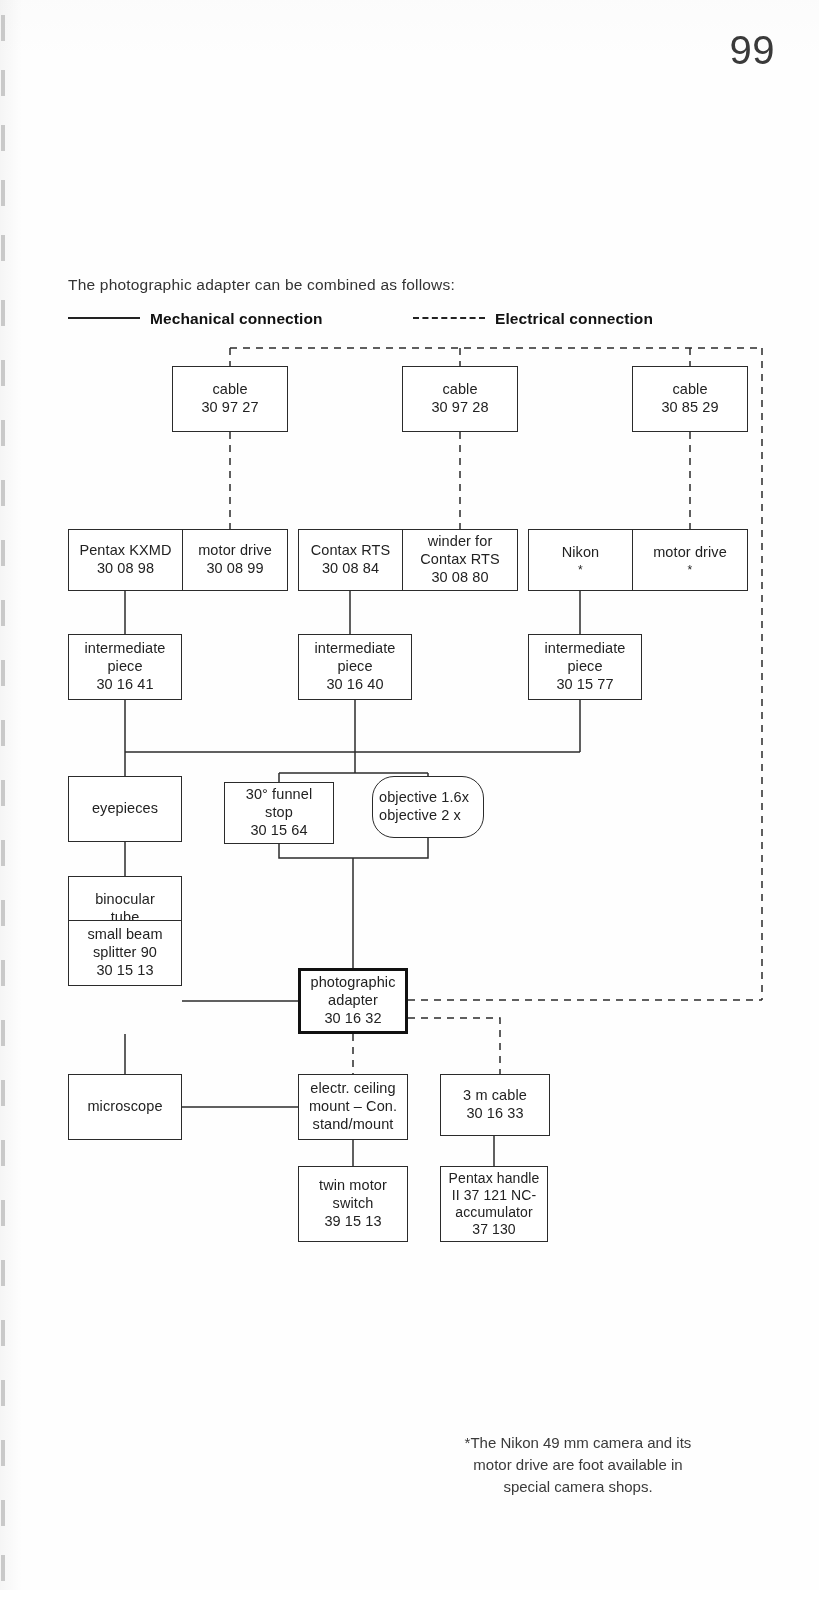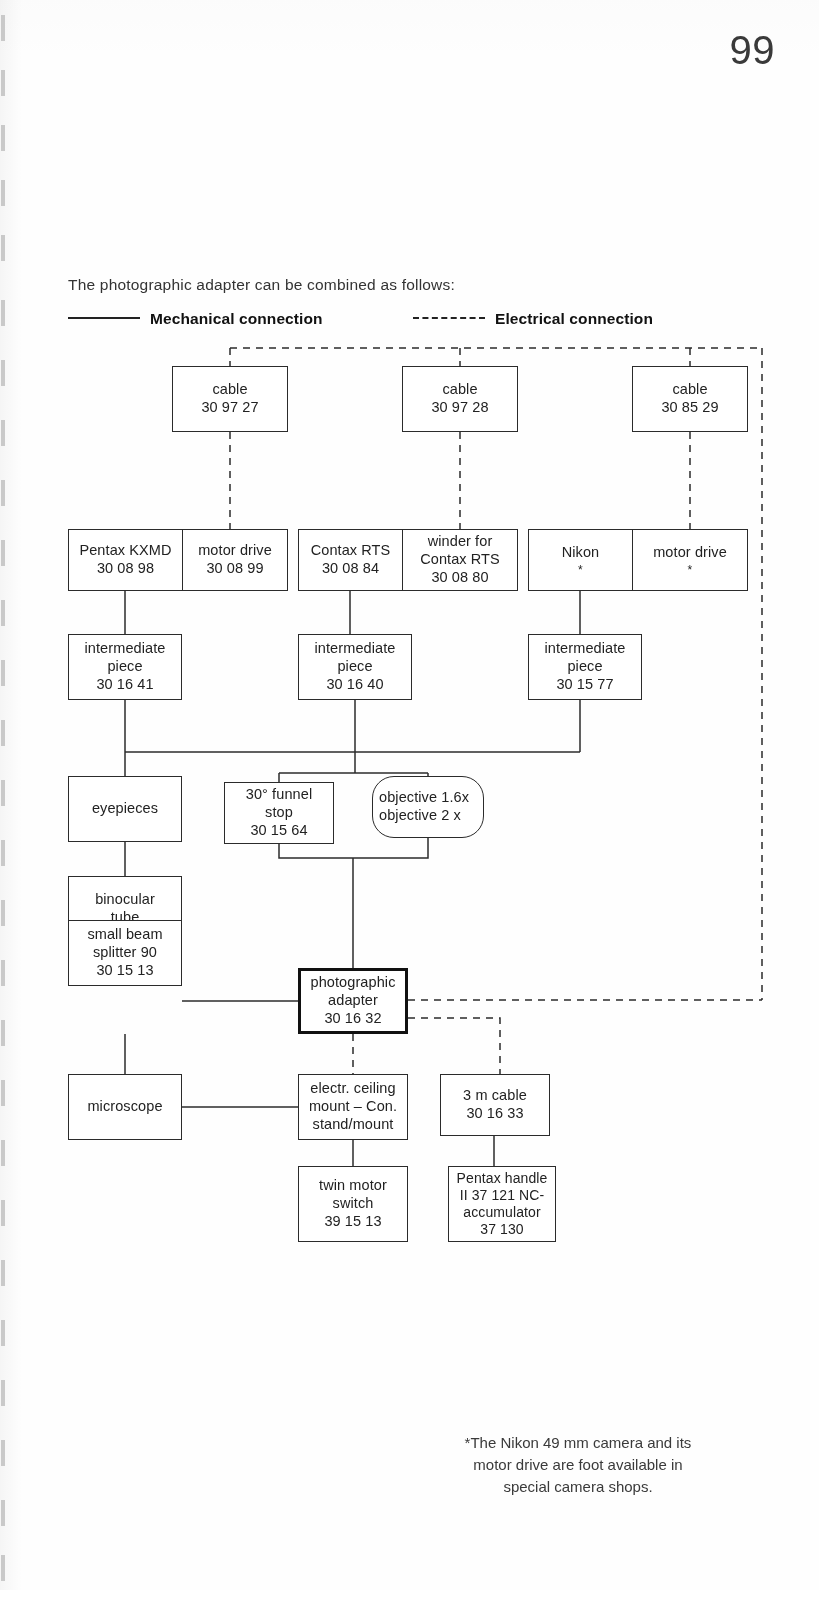--- a/index.html
+++ b/index.html
@@ -341,21 +341,21 @@
       <span class="ln">3 m cable</span>
       <span class="ln">30 16 33</span>
     </div>
 
     <div class="box" style="left:298px; top:1166px; width:110px; height:76px;">
       <span class="ln">twin motor</span>
       <span class="ln">switch</span>
       <span class="ln">39 15 13</span>
     </div>
 
-    <div class="box" style="left:440px; top:1166px; width:108px; height:76px; font-size:14px;margin-left:8px;">
+    <div class="box" style="left:440px; top:1166px; width:108px; height:76px; font-size:14px;">
       <span class="ln">Pentax handle</span>
       <span class="ln">II 37 121 NC-</span>
       <span class="ln">accumulator</span>
       <span class="ln">37 130</span>
     </div>
   </div>
 
   <div id="footnote">
     <span class="ln">*The Nikon 49 mm camera and its</span>
     <span class="ln">motor drive are foot available in</span>

